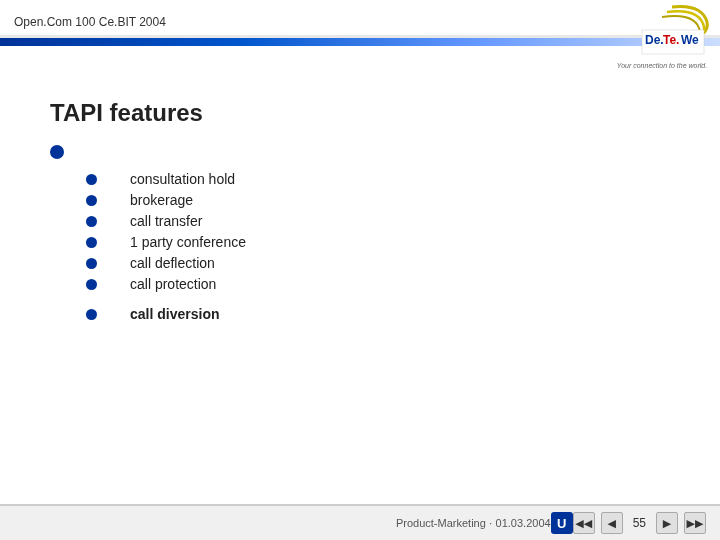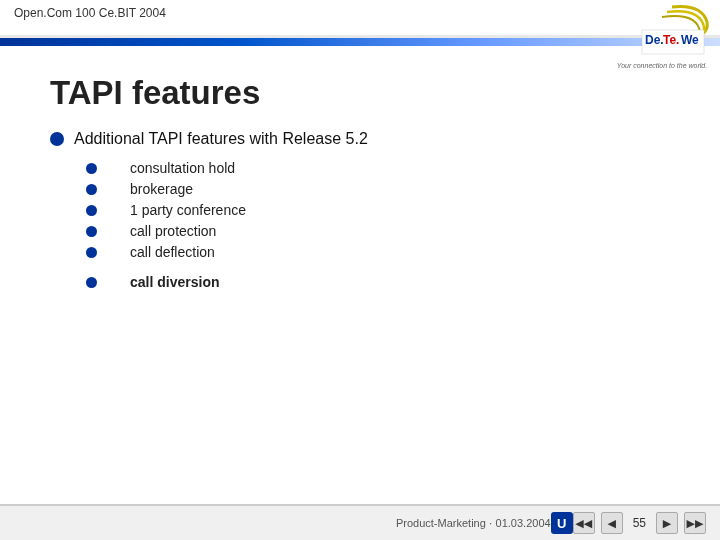--- a/index.html
+++ b/index.html
@@ -12,21 +12,21 @@
       position: relative;
       overflow: hidden;
     }
 
     
     .header {
       background: #ffffff;
       border-bottom: 3px solid #e8e8e8;
       padding: 6px 14px;
       display: flex;
-      align-items: flex-start;
+      align-items: flex-end;
       justify-content: space-between;
       height: 38px;
     }
 
     .header-title {
       font-size: 12px;
       color: #333;
       font-weight: normal;
     }
 
@@ -36,24 +36,25 @@
       background: linear-gradient(to right, #003399, #0055cc, #6699ff, #ccddff);
       width: 100%;
     }
 
     
     .main-content {
       padding: 28px 50px 20px 50px;
     }
 
     .page-title {
-      font-size: 33px;
+      font-size: 24px;
       font-weight: bold;
       color: #222;
       margin-bottom: 18px;
+      margin-top: 25px;
     }
 
     .section-header {
       display: flex;
       align-items: center;
       margin-bottom: 12px;
     }
 
     .bullet-main {
       width: 14px;
@@ -201,43 +202,46 @@
 </div>
 
 <div class="accent-bar"></div>
 
 <div class="main-content">
 
   <div class="page-title">TAPI features</div>
 
   <div class="section-header">
     <span class="bullet-main"></span>
-    <span class="section-header-text">Additional TAPI features with Release 5.2</span>
   </div>
 
   <div class="sub-list">
     <div class="sub-item">
       <span class="bullet-sub"></span>
       <span class="sub-item-text">consultation hold</span>
     </div>
     <div class="sub-item">
       <span class="bullet-sub"></span>
       <span class="sub-item-text">brokerage</span>
     </div>
     <div class="sub-item">
       <span class="bullet-sub"></span>
+      <span class="sub-item-text">call transfer</span>
+    </div>
+    <div class="sub-item">
+      <span class="bullet-sub"></span>
       <span class="sub-item-text">1 party conference</span>
     </div>
     <div class="sub-item">
       <span class="bullet-sub"></span>
+      <span class="sub-item-text">call deflection</span>
+    </div>
+    <div class="sub-item">
+      <span class="bullet-sub"></span>
       <span class="sub-item-text">call protection</span>
-    </div>
-    <div class="sub-item">
-      <span class="bullet-sub"></span>
-      <span class="sub-item-text">call deflection</span>
     </div>
   </div>
 
   <div class="sub-list sub-list-group2">
     <div class="sub-item">
       <span class="bullet-sub"></span>
       <span class="sub-item-text">call diversion</span>
     </div>
   </div>
 

